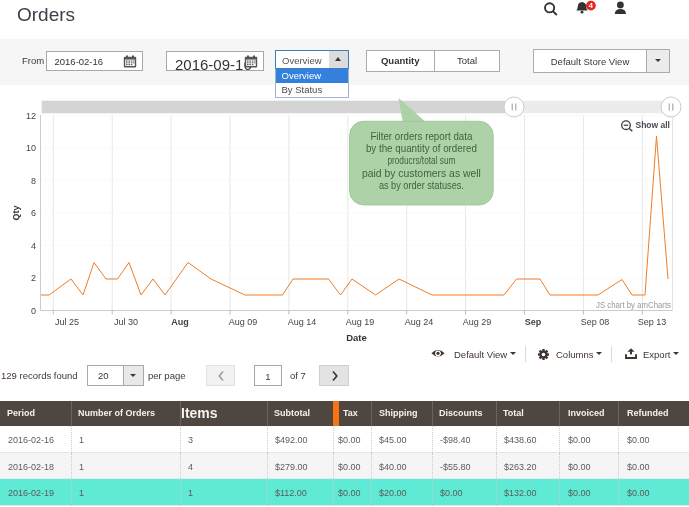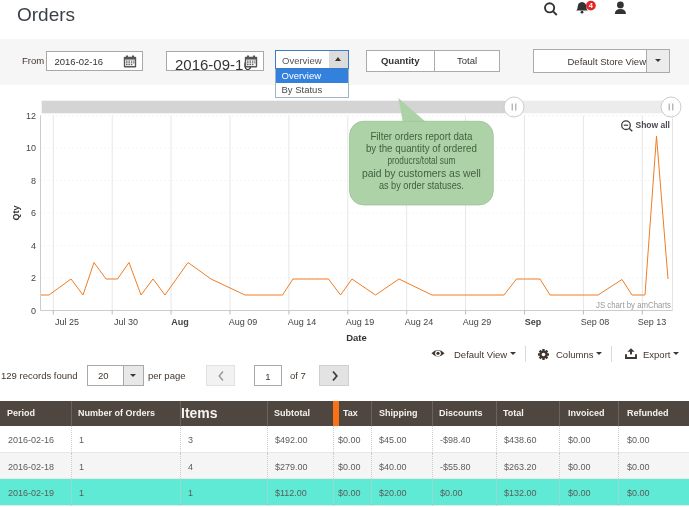--- a/index.html
+++ b/index.html
@@ -86,21 +86,21 @@
 </div>
 <div class="abs" style="left:274.5px;top:69px;width:74px;height:28.5px;background:#fff;border:1px solid #a0b4cc;border-top:none;z-index:6;">
   <div style="height:13.5px;background:#3380dd;color:#fff;font-size:9.5px;line-height:13.5px;padding-left:6px;">Overview</div>
   <div style="height:13px;color:#494949;font-size:9.5px;line-height:13px;padding-left:6px;">By Status</div>
 </div>
 
 <div class="abs" style="left:365.5px;top:50px;width:69.5px;height:22px;background:#fff;border:1px solid #ababab;font-size:9.5px;font-weight:bold;color:#333;text-align:center;line-height:20px;">Quantity</div>
 <div class="abs" style="left:434px;top:50px;width:66px;height:22px;background:#fff;border:1px solid #ababab;font-size:9.5px;color:#333;text-align:center;line-height:20px;">Total</div>
 
 <div class="abs" style="left:533px;top:49px;width:137px;height:24px;background:#fff;border:1px solid #ababab;">
-  <span class="abs" style="left:0;top:5.5px;width:112px;text-align:right;font-size:9.5px;color:#41362f;">Default Store View</span>
+  <span class="abs" style="left:0;top:5.5px;width:112px;text-align:center;font-size:9.5px;color:#41362f;">Default Store View</span>
   <div class="abs" style="right:0;top:0;width:23px;height:22px;background:#ececec;border-left:1px solid #ababab;">
     <div class="care abs" style="left:8px;top:9px;"></div>
   </div>
 </div>
 
 <svg class="abs" style="left:0;top:95px;" width="689" height="252" viewBox="0 0 689 252">
 
   <rect x="41.7" y="5.7" width="463.3" height="12.6" fill="#d4d4d4"></rect>
   <rect x="505" y="5.7" width="166" height="12.6" fill="#ececec"></rect>
   <circle cx="514" cy="12" r="10" fill="#fff" stroke="#ccc" stroke-width="1"></circle>

